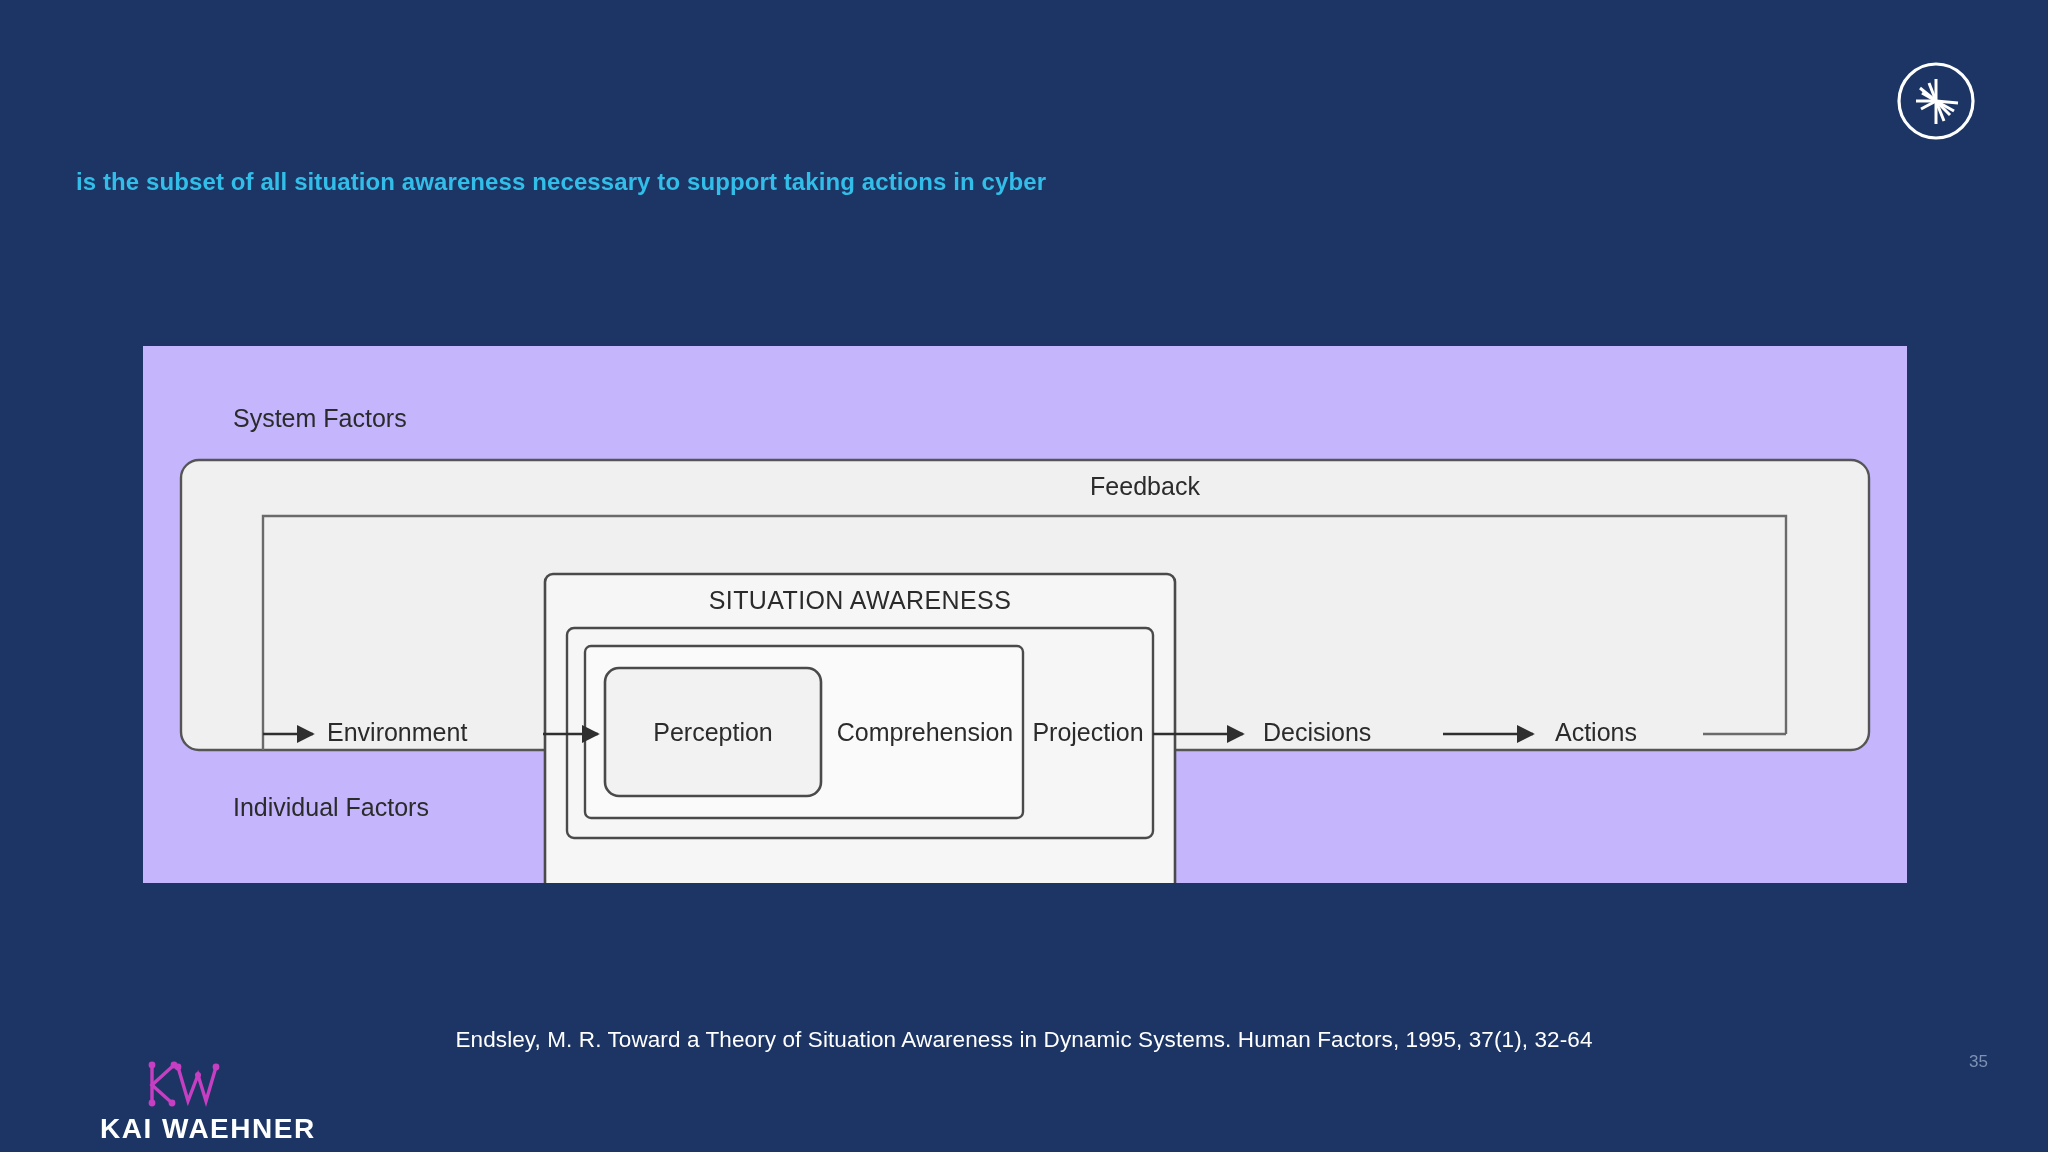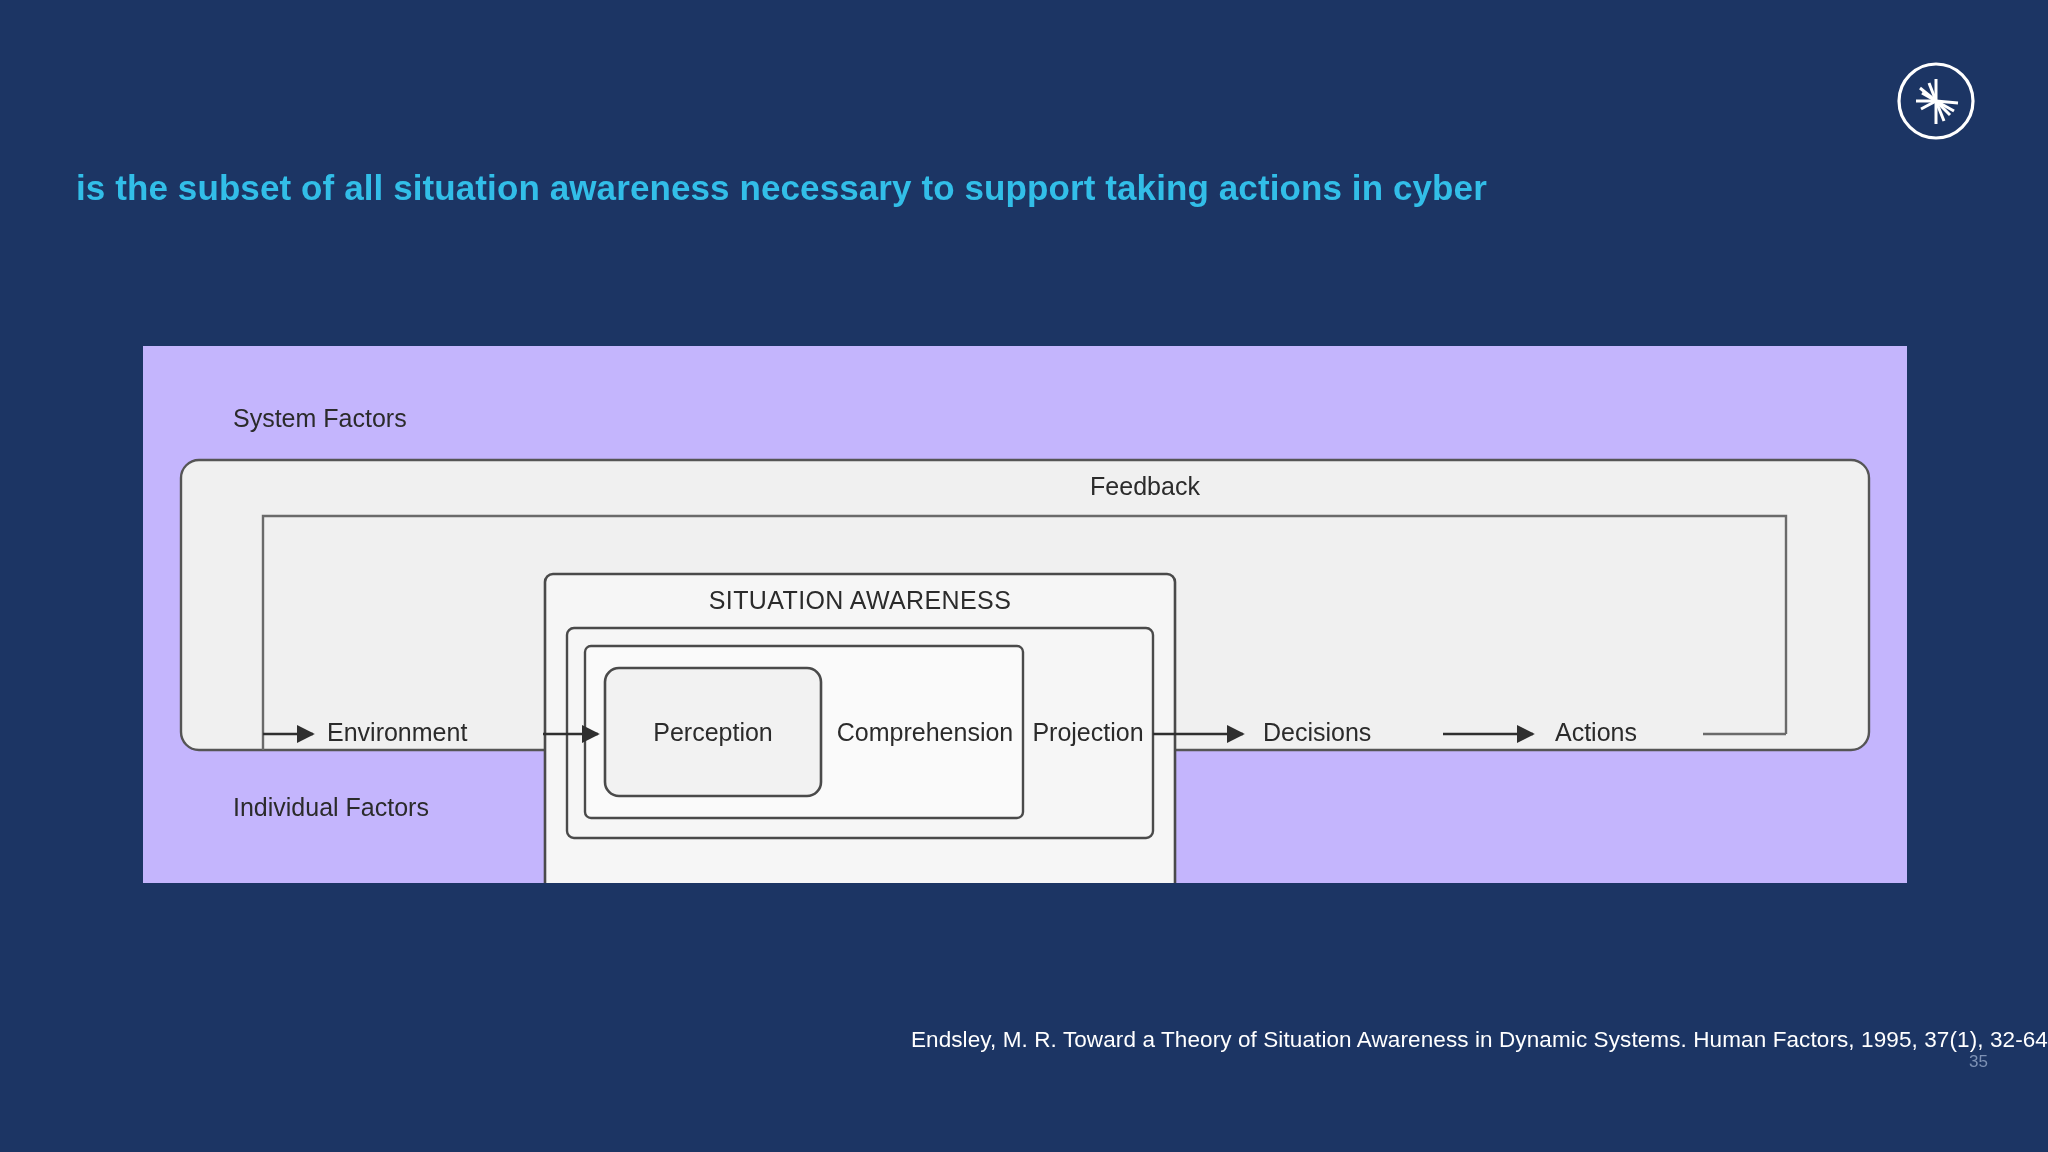--- a/index.html
+++ b/index.html
@@ -31,21 +31,21 @@
     font-weight: 700;
     letter-spacing: -0.5px;
     color: #32bee8;
     line-height: 1.05;
     white-space: nowrap;
   }
   .slide-subtitle {
     position: absolute;
     left: 76px;
     top: 168px;
-    font-size: 35px;
+    font-size: 24px;
     font-weight: 700;
     color: #32bee8;
     letter-spacing: 0.1px;
     white-space: nowrap;
   }
 
   
   .brand-mark {
     position: absolute;
     right: 68px;
@@ -93,21 +93,21 @@
     font-size: 25px;
     letter-spacing: 0.4px;
   }
 
   
   .citation {
     position: absolute;
     left: 0;
     right: 0;
     top: 1027px;
-    text-align: right;
+    text-align: center;
     font-size: 22.5px;
     color: #ffffff;
     letter-spacing: 0.1px;
     white-space: nowrap;
   }
 
   
   .page-number {
     position: absolute;
     right: 60px;
@@ -225,15 +225,38 @@
       <line x1="1300" y1="388" x2="1390" y2="388" stroke="#2f2f2f" stroke-width="2.6" marker-end="url(#arrow)"></line>
 
       <text class="node-text" x="1412" y="388" text-anchor="start">Actions</text>
     </svg>
   </div>
 
   <div class="citation">Endsley, M. R. Toward a Theory of Situation Awareness in Dynamic Systems. Human Factors, 1995, 37(1), 32-64</div>
 
   <div class="page-number">35</div>
 
+  <div class="footer-logo">
+    <div class="kw-mark">
+      <svg viewBox="0 0 90 56" width="90" height="56" aria-hidden="true">
+        <g stroke="#c63fc2" stroke-width="3.4" fill="none" stroke-linecap="round">
+
+          <path d="M 14 10 L 14 48"></path>
+          <path d="M 36 10 L 14 30 L 34 48"></path>
+
+          <path d="M 40 12 L 50 46 L 60 20 L 68 46 L 78 12"></path>
+        </g>
+        <g fill="#c63fc2">
+          <circle cx="14" cy="10" r="3.4"></circle>
+          <circle cx="36" cy="10" r="3.4"></circle>
+          <circle cx="14" cy="48" r="3.4"></circle>
+          <circle cx="34" cy="48" r="3.4"></circle>
+          <circle cx="40" cy="12" r="3.4"></circle>
+          <circle cx="78" cy="12" r="3.4"></circle>
+          <circle cx="60" cy="20" r="3"></circle>
+        </g>
+      </svg>
+    </div>
+    <div class="kw-wordmark">KAI WAEHNER</div>
+  </div>
 
 
 </div>
 
 </body></html>

